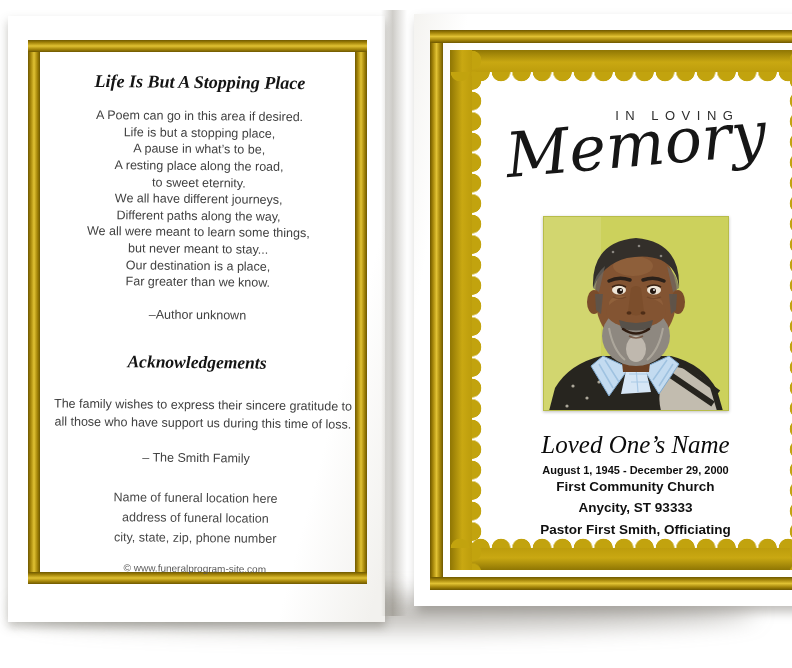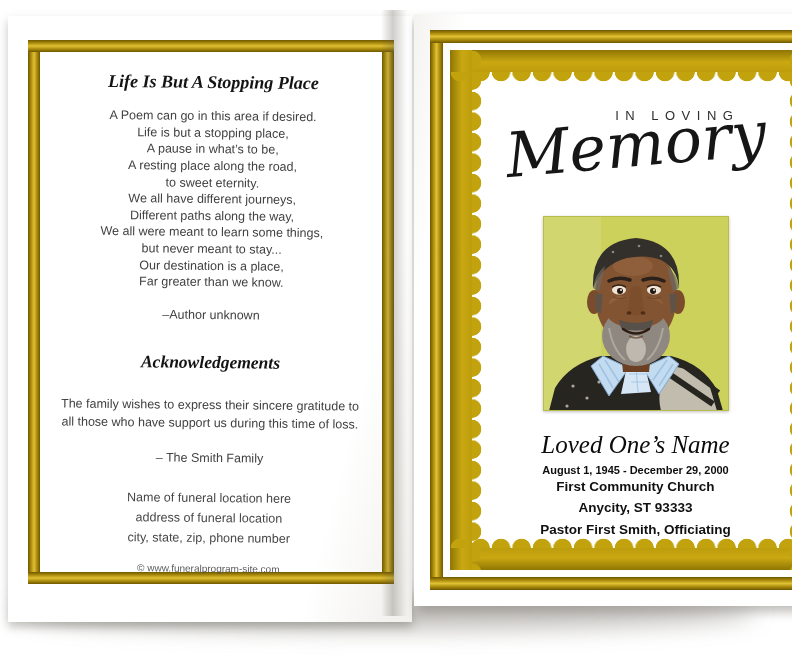--- a/index.html
+++ b/index.html
@@ -7,23 +7,23 @@
          font-family:"Liberation Sans", sans-serif;}
 
   
   .ground-shadow{position:absolute;left:26px;top:596px;width:730px;height:34px;
     background:rgba(104,99,90,0.40);border-radius:50%;filter:blur(11px);}
   .ground-shadow2{position:absolute;left:10px;top:588px;width:390px;height:26px;
     background:rgba(104,99,90,0.30);border-radius:50%;filter:blur(9px);transform:rotate(-2deg);}
 
   
   .page{position:absolute;background:#ffffff;}
-  .page-left{left:8px;top:16px;width:404px;height:606px;
+  .page-left{left:8px;top:16px;width:356px;height:606px;
     box-shadow:0 5px 9px rgba(90,85,75,0.35);
-    background:linear-gradient(105deg,#ffffff 80%,#f2f1ee 97%);}
+    background:linear-gradient(105deg,#ffffff 80%,#f2f1ee 97%);padding-left:21px;}
   .page-right{left:414px;top:14px;width:443px;height:592px;
     box-shadow:3px 6px 10px rgba(90,85,75,0.38);
     background:linear-gradient(100deg,#f4f3f0 0%,#ffffff 10%,#ffffff 100%);}
   .fold-shade{position:absolute;left:381px;top:10px;width:26px;height:606px;z-index:6;
     background:linear-gradient(to right,rgba(0,0,0,0) 0%,rgba(96,90,76,0.30) 45%,rgba(255,255,255,0) 100%);
     pointer-events:none;}
 
   
   .gf{position:absolute;z-index:1;}
   .grad-h{background:linear-gradient(to bottom,#6e5800 0%,#a38409 22%,#e0c133 50%,#a38409 78%,#6e5800 100%);}

